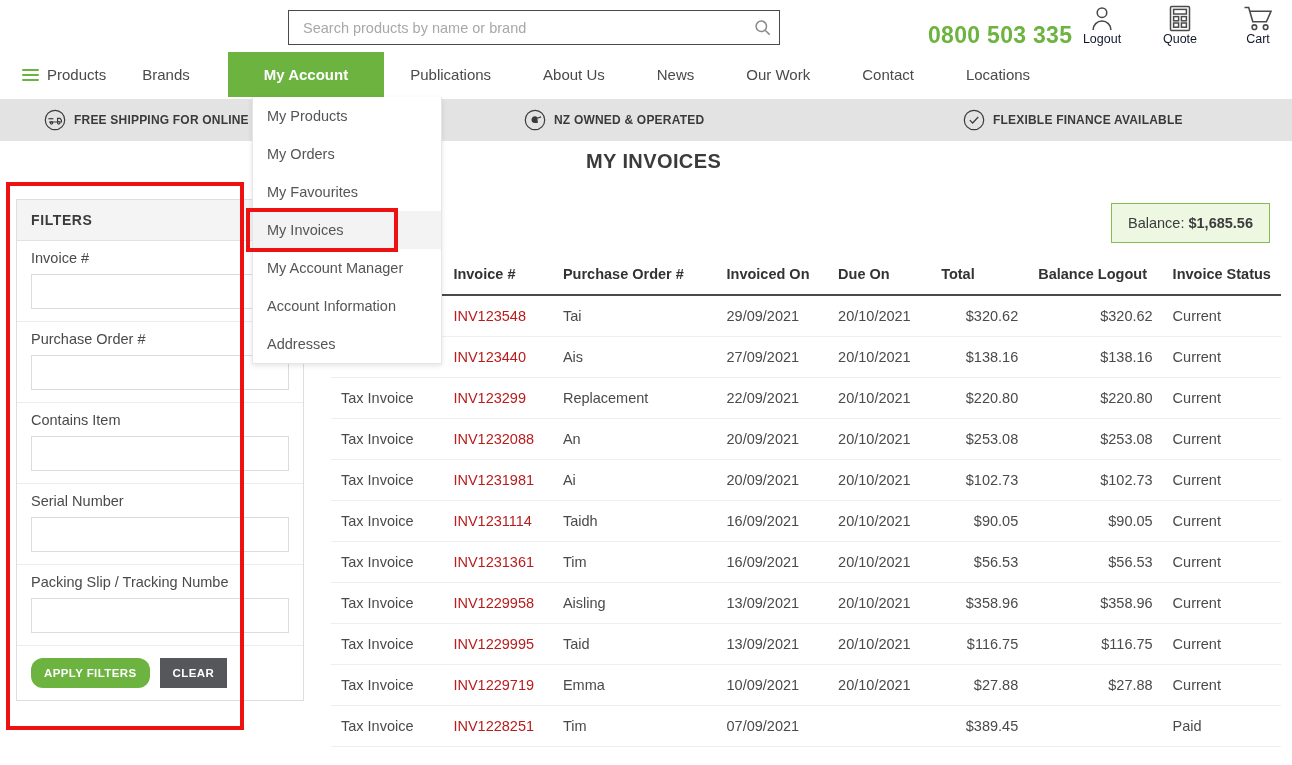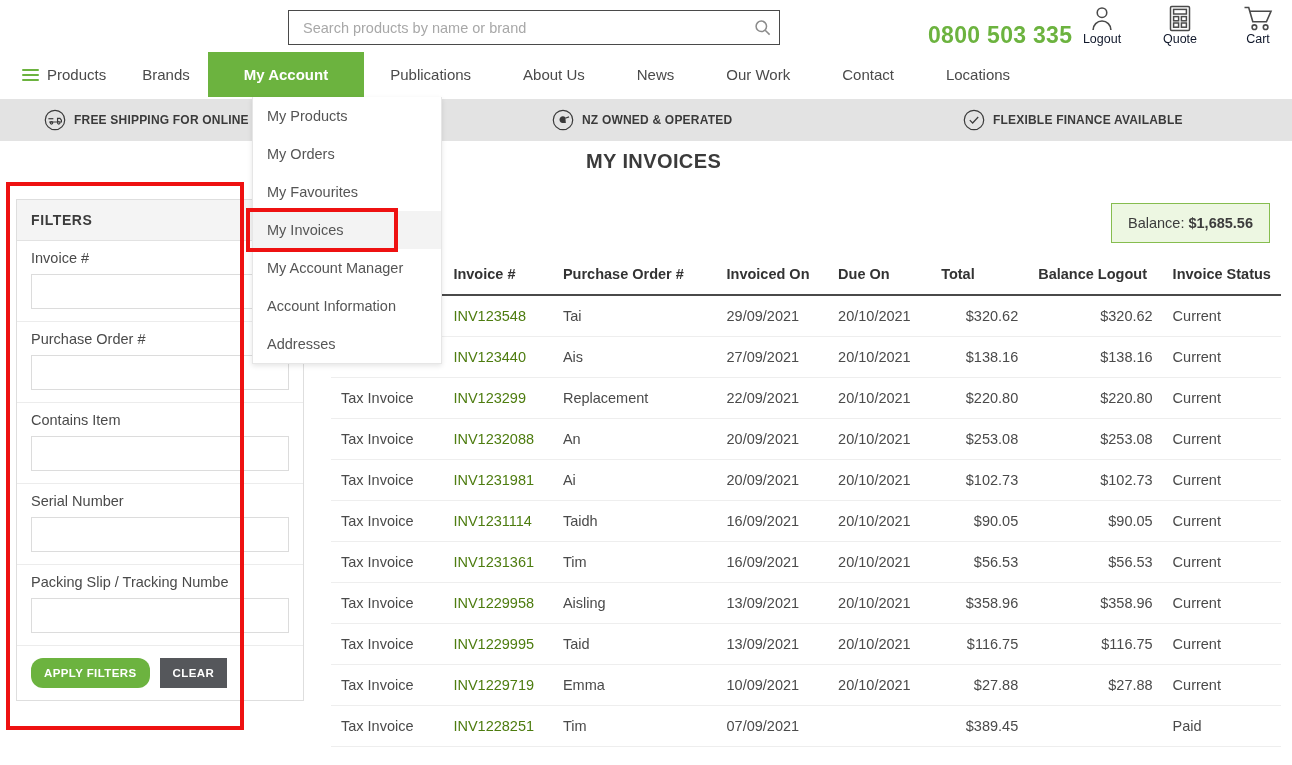--- a/index.html
+++ b/index.html
@@ -83,21 +83,21 @@
   .promo {
     position: absolute; left: 0; top: 99px; width: 1292px; height: 42px;
     background: #e3e3e3;
     display: flex; align-items: center;
   }
   .promo-item {
     display: flex; align-items: center; gap: 8px;
     font-size: 12px; font-weight: bold; color: #3a3a3a; letter-spacing: .2px;
   }
   .promo-1 { position:absolute; left: 44px; }
-  .promo-2 { position:absolute; left: 552px; }
+  .promo-2 { position:absolute; left: 524px; }
   .promo-3 { position:absolute; left: 963px; }
 
   
   .filters {
     position: absolute; left: 16px; top: 199px;
     width: 288px;
     background: #fff; border: 1px solid #dedede;
   }
   .filters-head {
     background: #f4f4f4; border-bottom: 1px solid #e2e2e2;
@@ -153,21 +153,21 @@
   .c-type  { width: 118px; }
   .c-inv   { width: 112px; }
   .c-po    { width: 170px; }
   .c-invd  { width: 114px; }
   .c-due   { width: 106px; }
   .c-total { width: 104px; text-align: right; }
   .c-bal   { width: 136px; text-align: right; }
   .c-stat  { width: 118px; text-align: left; padding-left: 22px; }
   th.c-total, th.c-bal { text-align: right; }
   th.c-stat { text-align: left; padding-left: 22px; }
-  .inv-link { color: #4d7c0f; cursor: pointer; }
+  .inv-link { color: #b91c1c; cursor: pointer; }
 
   
   .dropdown {
     position: absolute; left: 252px; top: 97px;
     width: 190px; background: #fff;
     border: 1px solid #e6e6e6; border-top: 0;
     box-shadow: 0 2px 5px rgba(0,0,0,.10);
     z-index: 40;
   }
   .dd-item {
@@ -245,21 +245,21 @@
       <span class="burger">
           <i></i>
           <i></i>
           <i></i>
         </span>
       <span>Products</span>
     </div>
     <div class="nav-item">
         <span>Brands</span>
       </div>
-    <div class="nav-item active" style="padding:0 36px;">
+    <div class="nav-item active" style="padding:0 36px;margin-left:20px;">
         <span>My Account</span>
       </div>
     <div class="nav-item" style="padding:0 26px;">
         <span>Publications</span>
       </div>
     <div class="nav-item" style="padding:0 26px;">
         <span>About Us</span>
       </div>
     <div class="nav-item" style="padding:0 26px;">
         <span>News</span>

